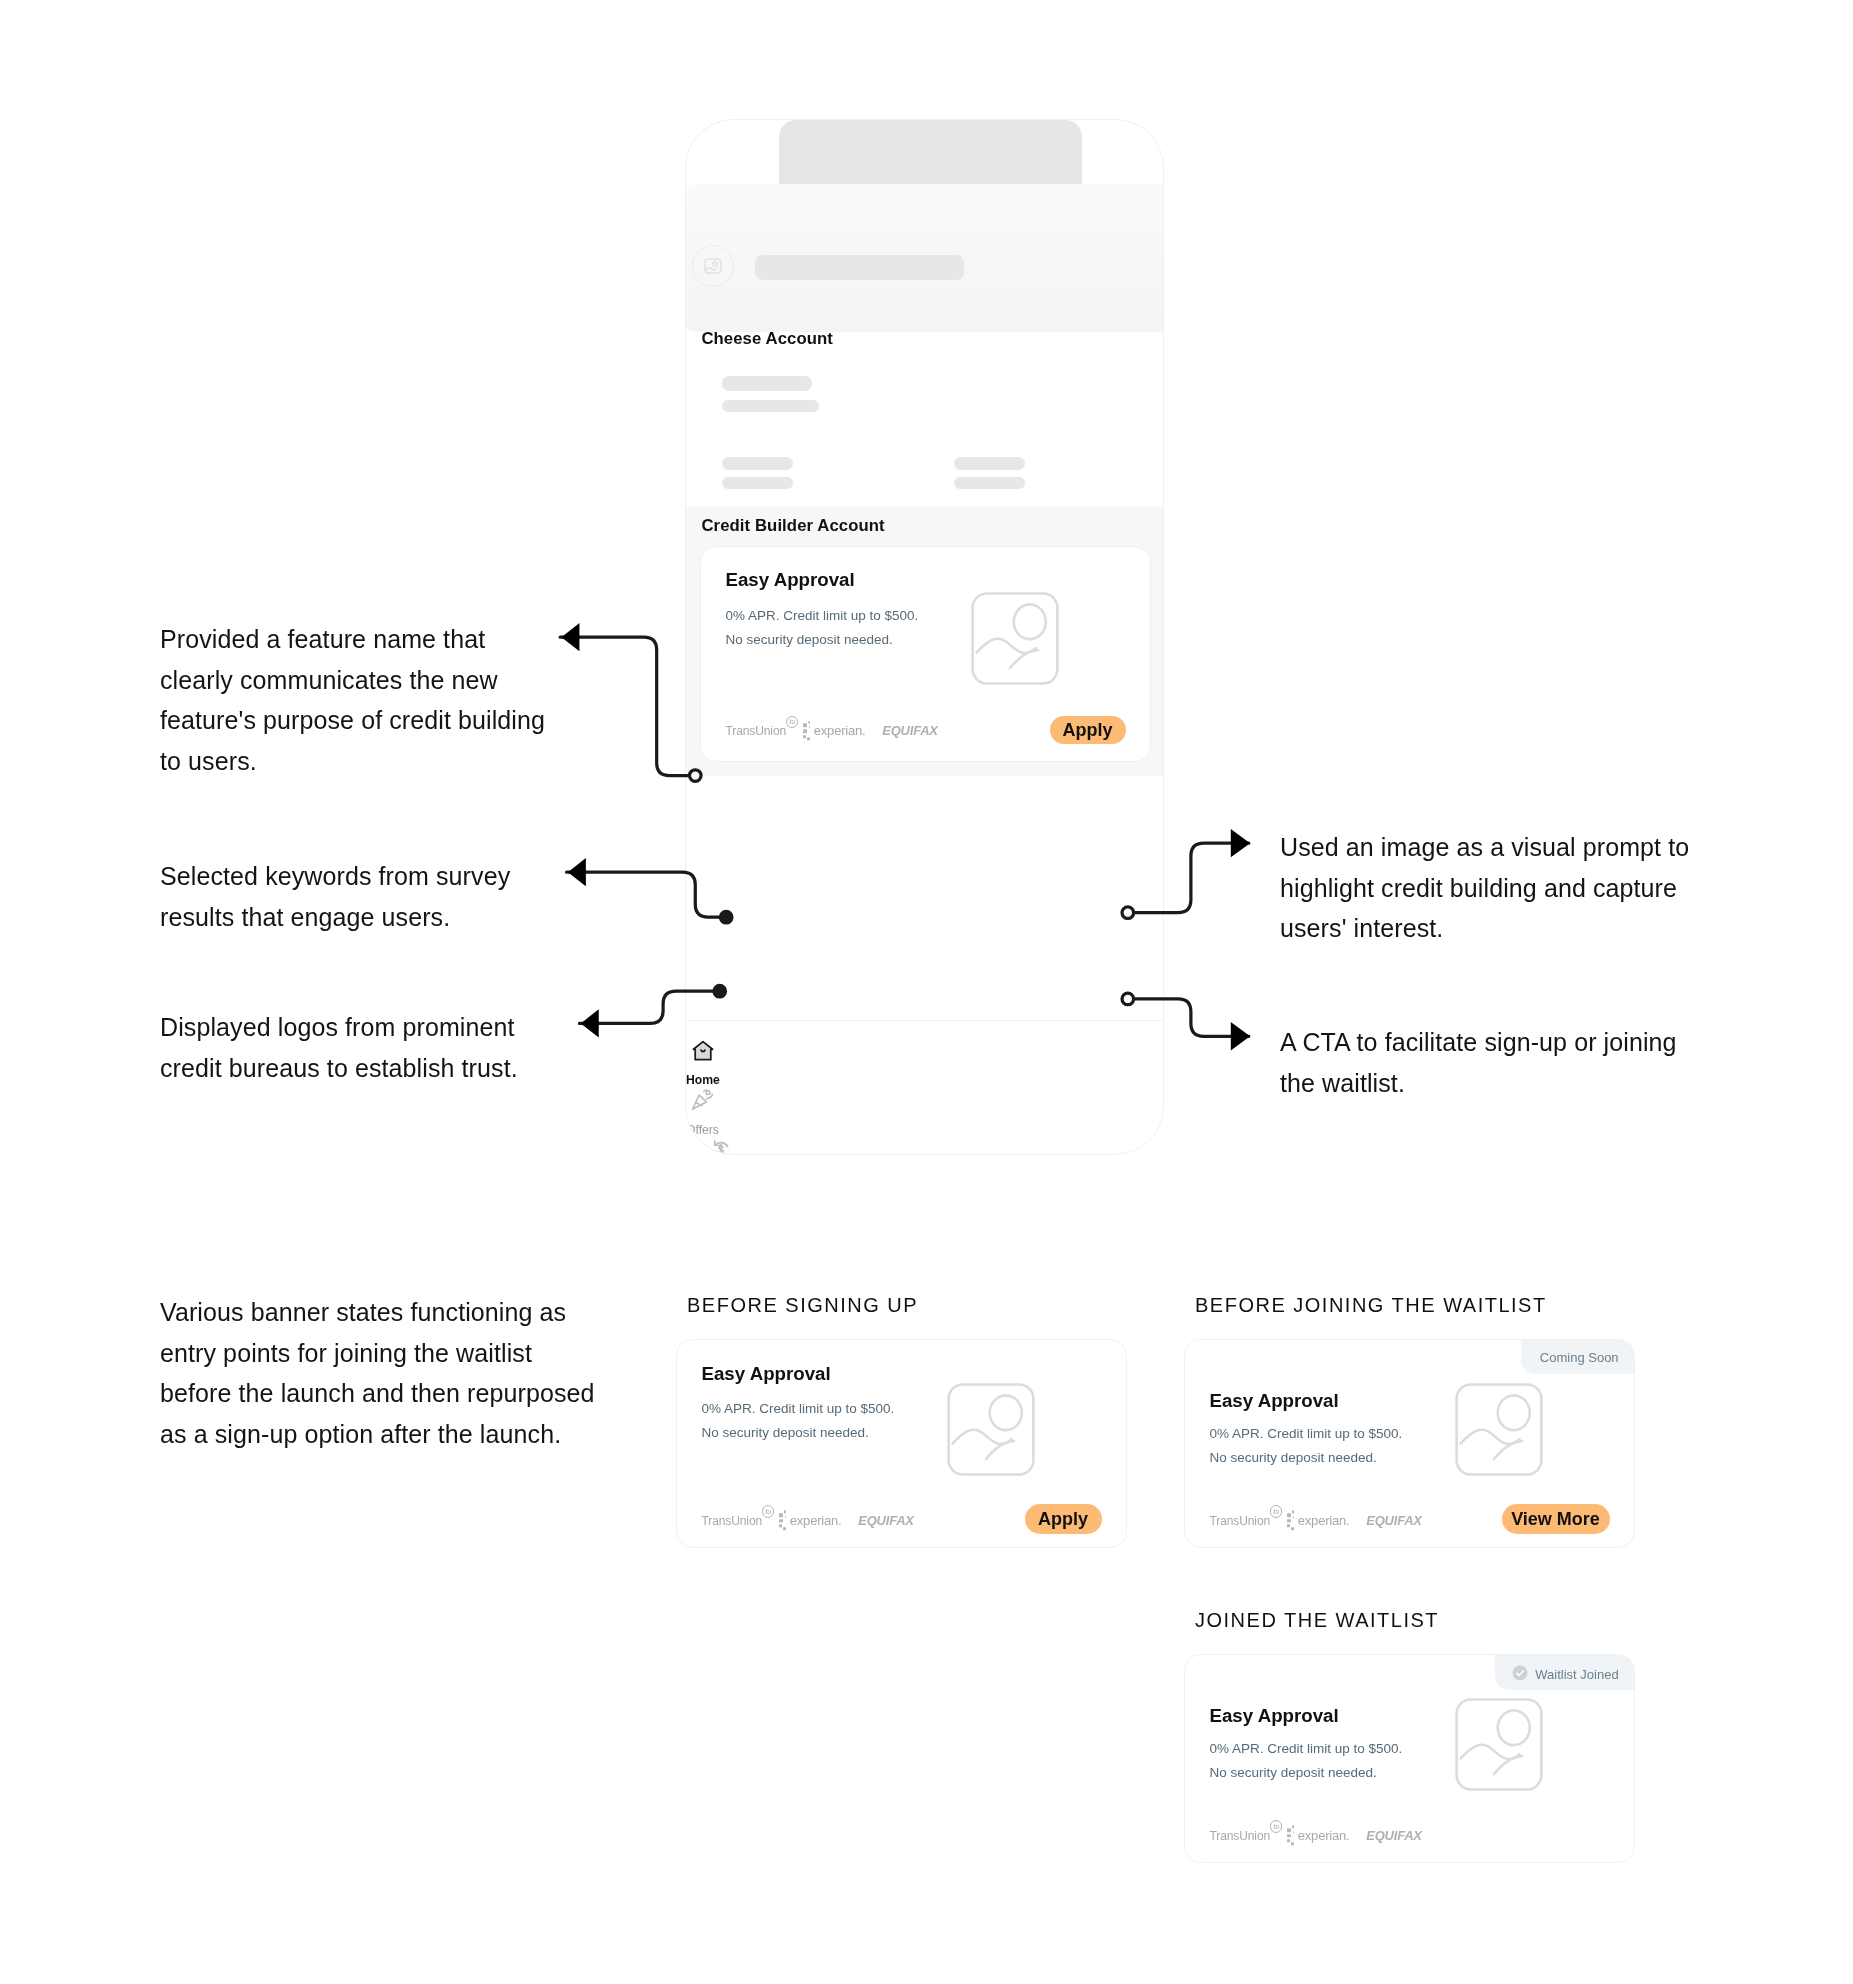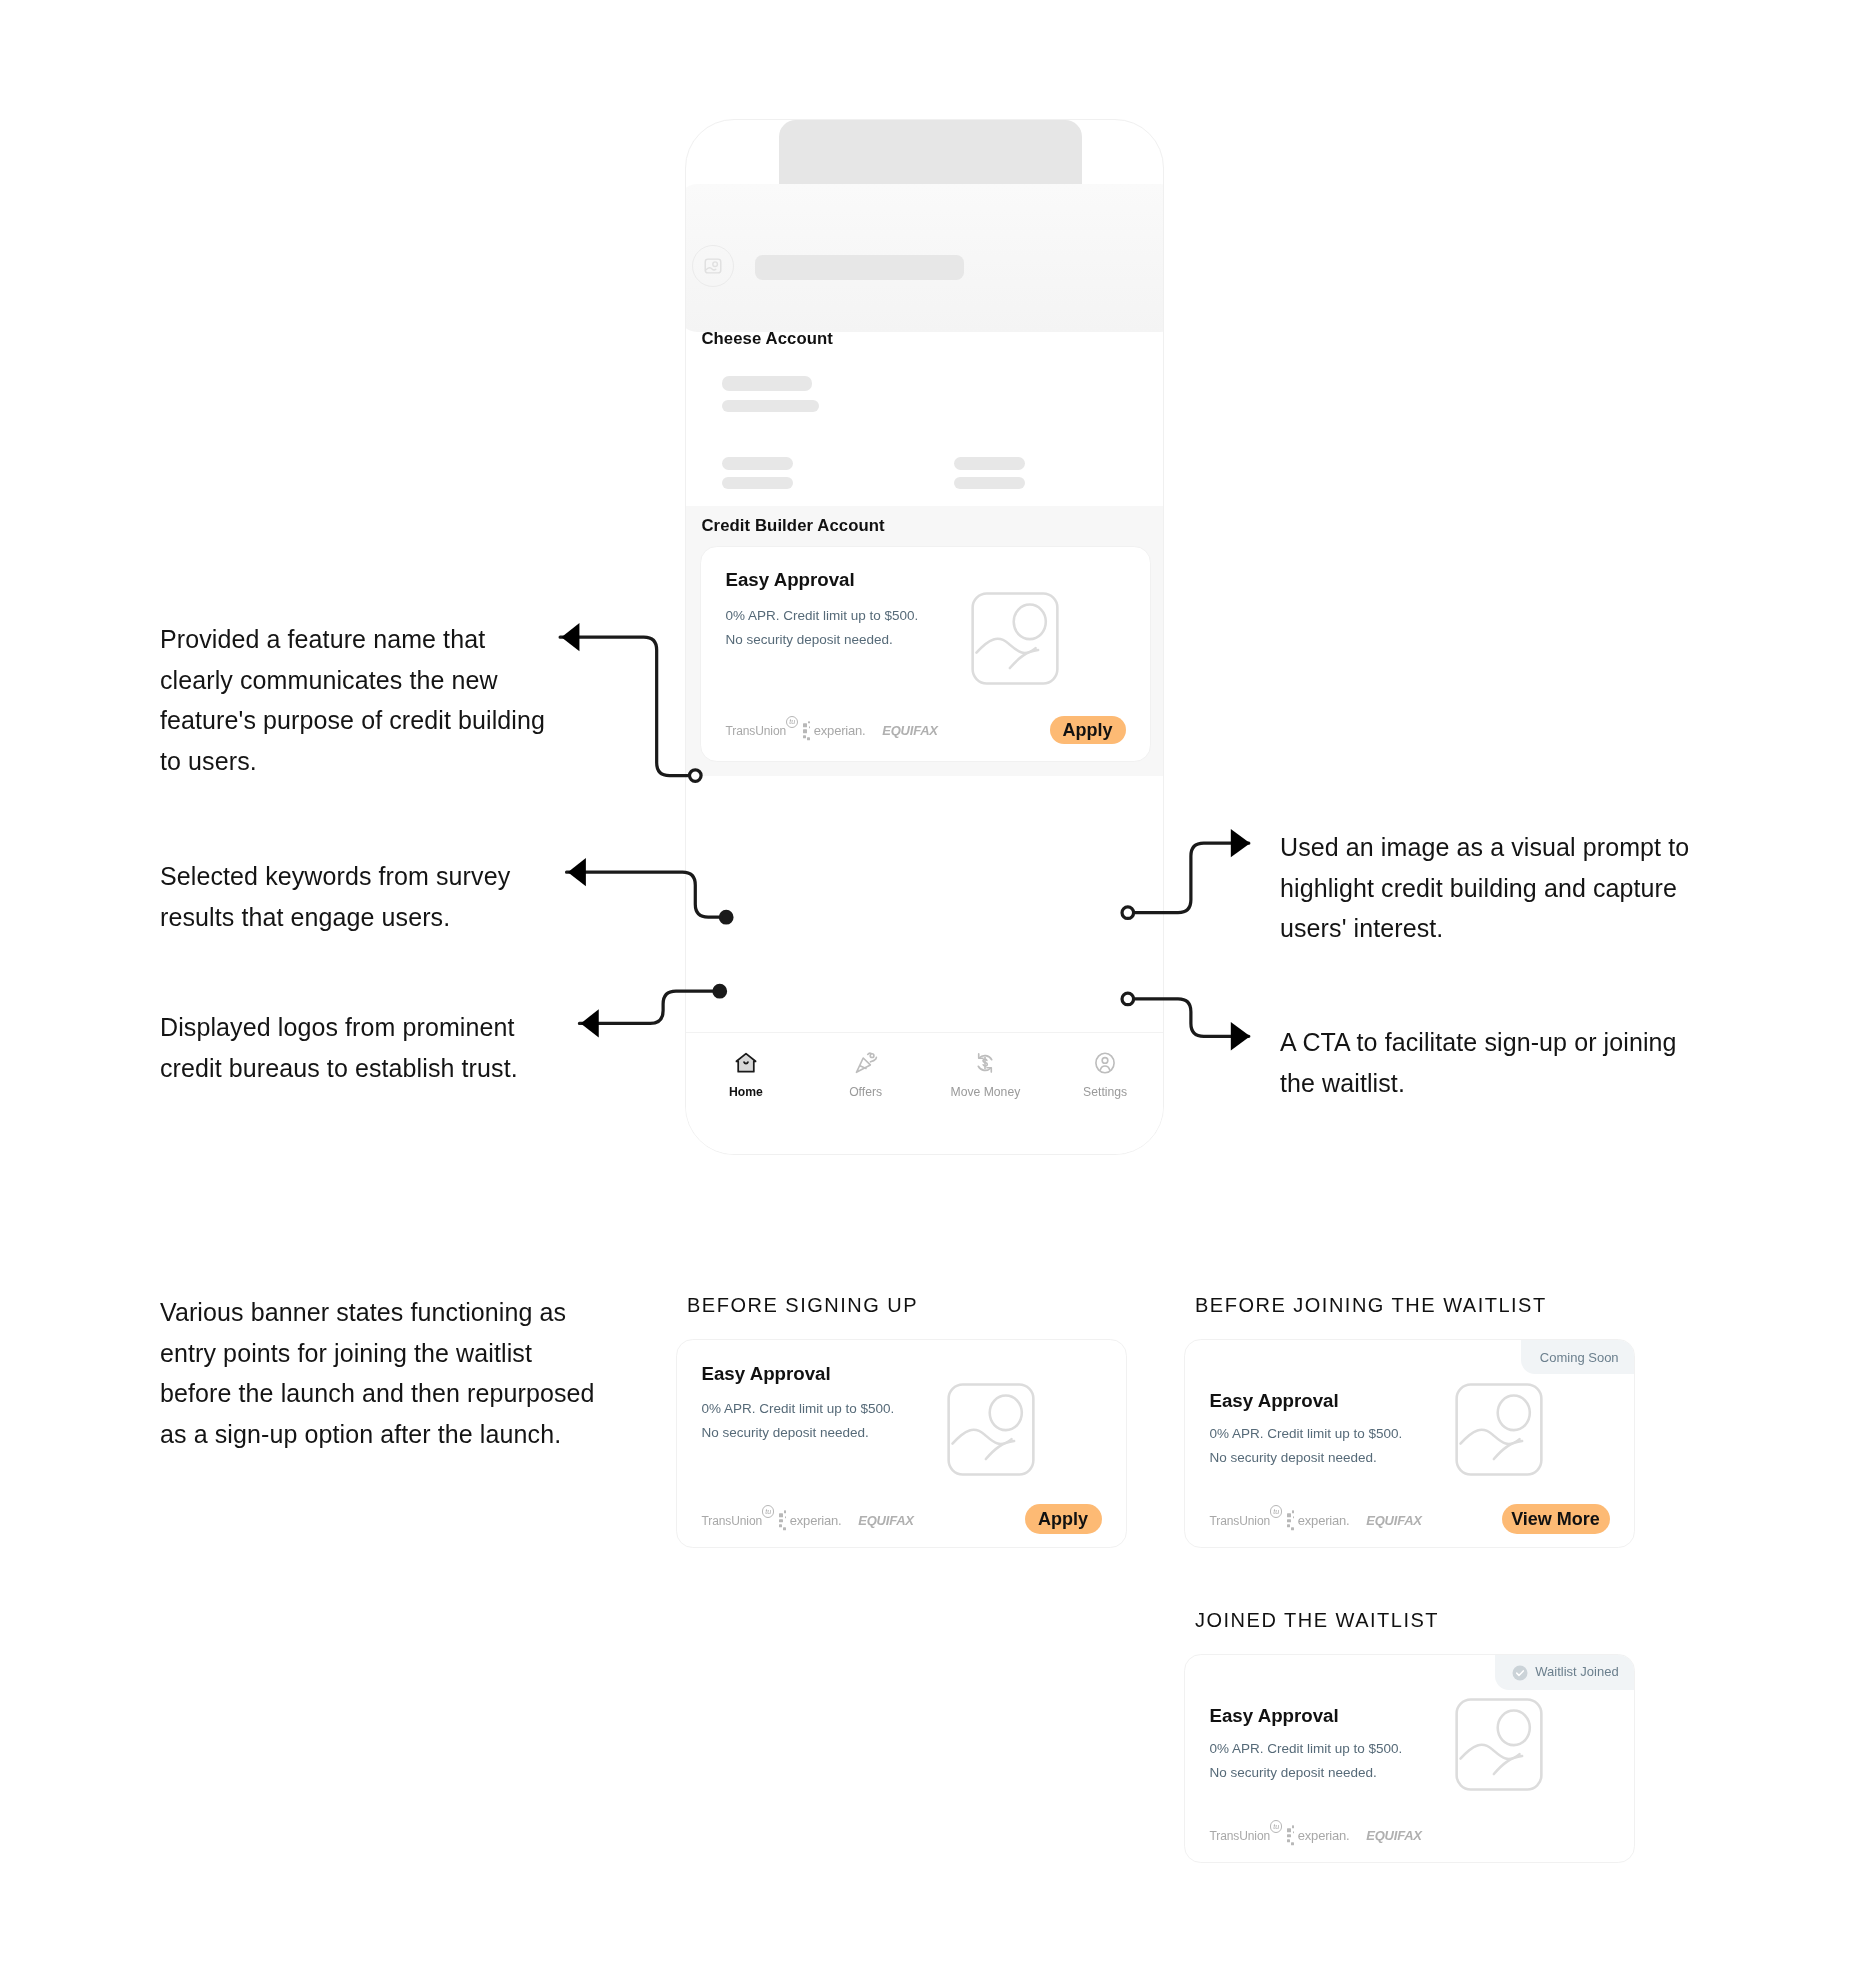--- a/index.html
+++ b/index.html
@@ -70,30 +70,30 @@
   .offer-title { font-size: 18.7px; font-weight: 700; color: #111111; }
   .offer-desc { font-size: 13.5px; line-height: 1.75; color: #566a78; }
   .bureau-row { display: flex; align-items: flex-end; gap: 16.7px; }
   .cta-btn {
     background: #fdba74; color: #111111; border-radius: 643px;
     font-size: 18px; font-weight: 700; display: inline-flex;
     align-items: center; justify-content: center; border: none;
   }
   .badge {
     position: absolute; top: 0; right: 0; background: #f1f4f6;
-    display: flex; align-items: flex-start; gap: 5.8px;
+    display: flex; align-items: flex-end; gap: 5.8px;
     color: #6b7f8d; border-bottom-left-radius: 14px;
   }
   .badge-text { font-size: 13px; white-space: nowrap; }
 
   
   .tabbar {
-    position: absolute; left: 0; bottom: 0; width: 479px; height: 122px;
+    position: absolute; left: 0; bottom: 12px; width: 479px; height: 122px;
     background: #ffffff; border-top: 1px solid #f2f2f2;
-    display: flex; align-items: flex-start; padding-top: 16.7px;
+    display: flex; align-items: flex-start; padding-top: 16.7px; flex-direction: column;
   }
   .tab { flex: 1; display: flex; flex-direction: column; align-items: center; gap: 7.7px; }
   .tab-label { font-size: 12.2px; color: #9a9a9a; }
   .tab.active .tab-label { color: #111111; font-weight: 700; }
 
   
   .state-head {
     position: absolute; font-size: 20px; letter-spacing: 1.5px;
     color: #111111; font-weight: 400; text-transform: uppercase; margin-left: 11px;
   }

